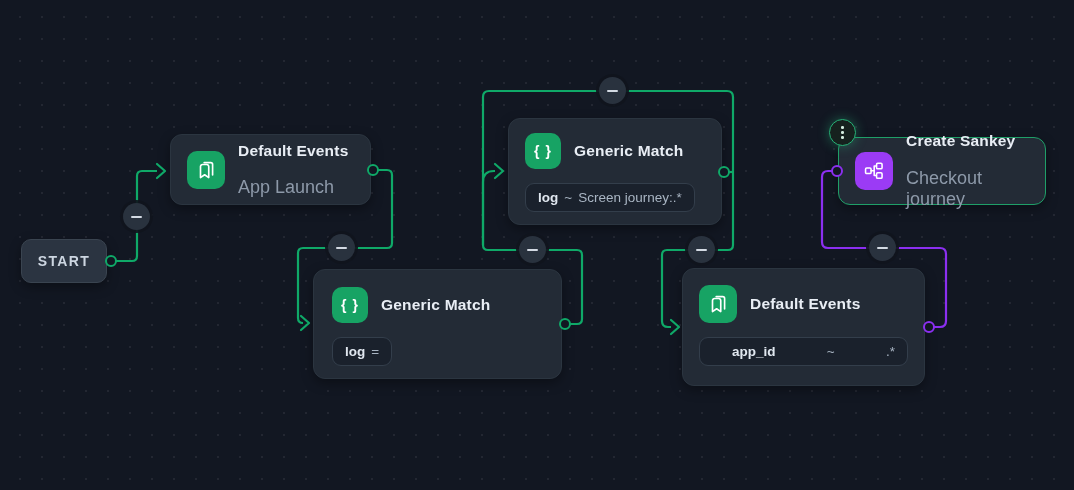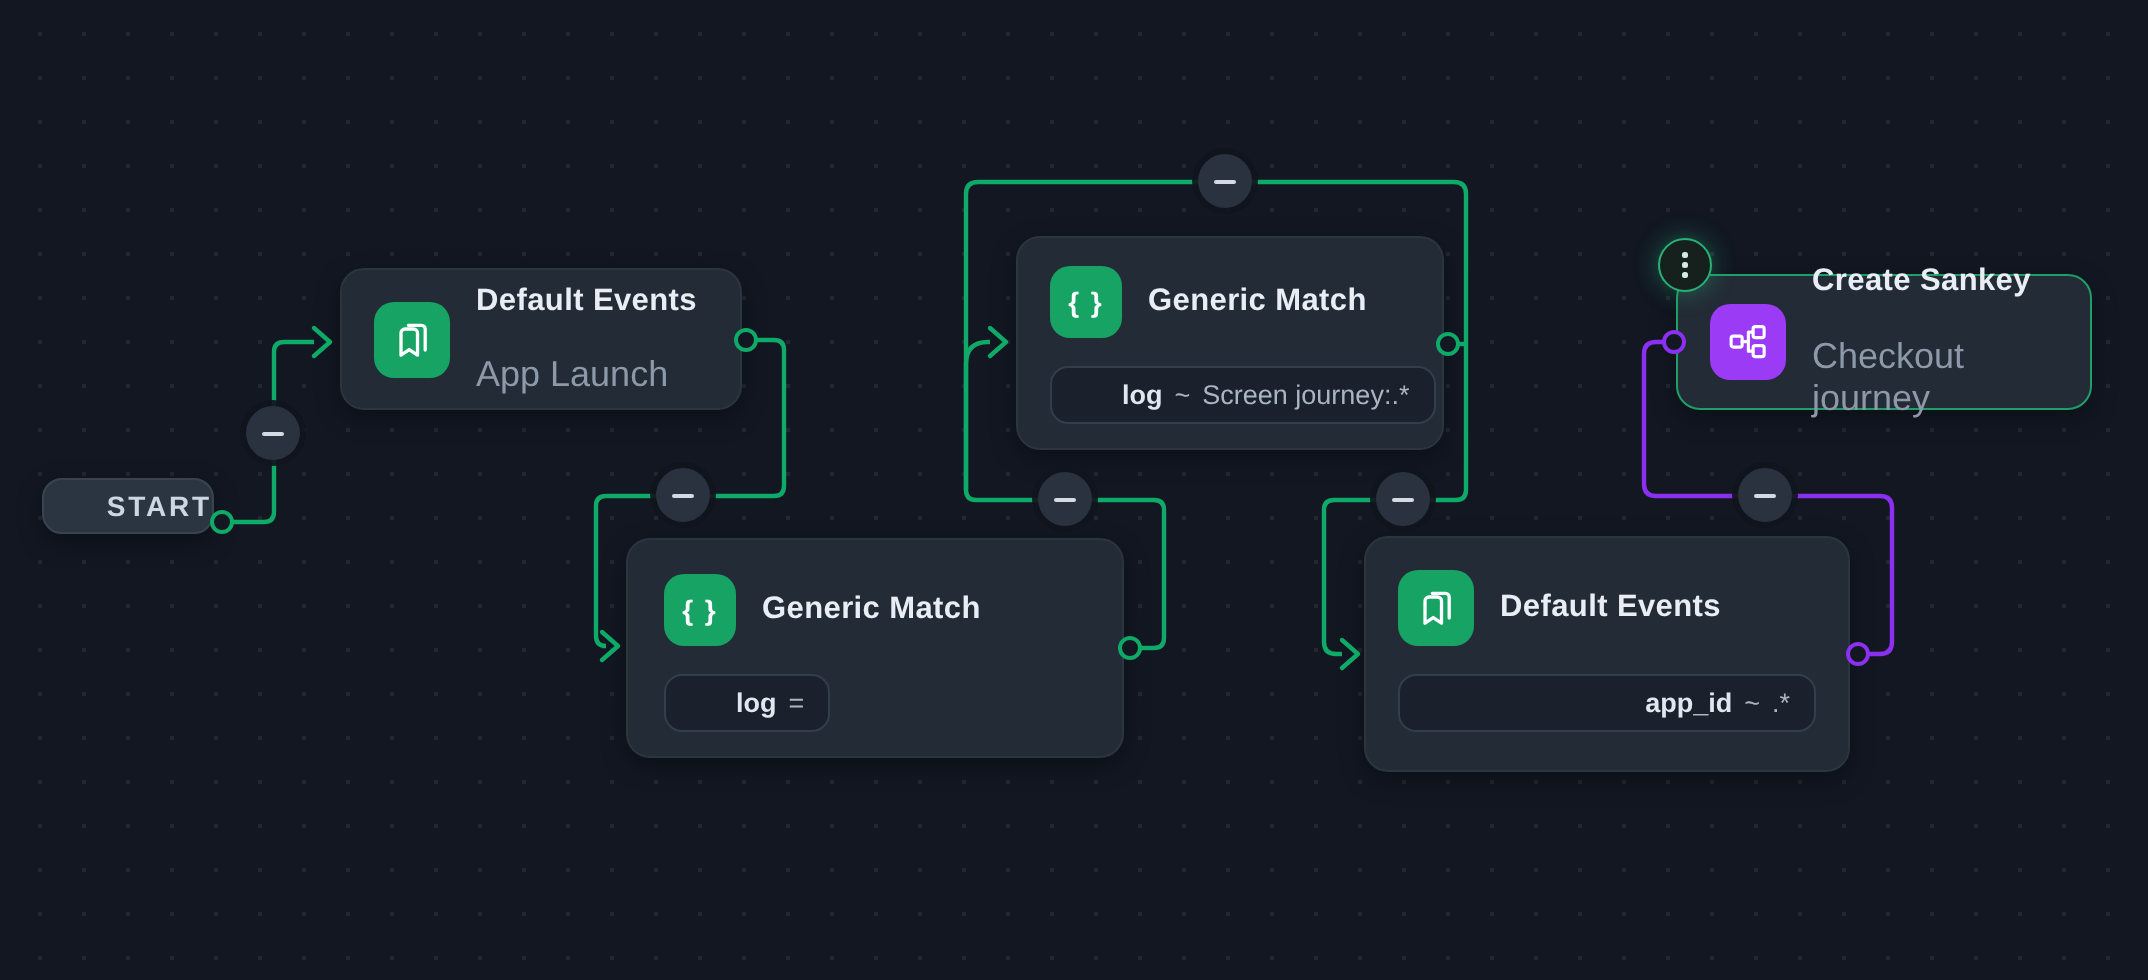--- a/index.html
+++ b/index.html
@@ -31,25 +31,25 @@
   .icon-badge.green{background:var(--icon-green,#17a364);}
   .icon-badge.purple{background:var(--icon-purple,#9b3bf5);}
   .braces{color:#fff;font-weight:700;font-size:14px;letter-spacing:1px;}
   .title{font-size:15.5px;font-weight:600;color:#e9eef5;letter-spacing:.2px;line-height:1.25;}
   .subtitle{font-size:18px;color:#8d99a9;margin-top:17px;line-height:1.2;}
   .pill{
     margin-top:14px;background:#1a212c;border:1px solid #333e4b;border-radius:9px;
     padding:6px 12px;font-size:13.5px;color:#a9b5c3;display:flex;gap:6px;align-items:center;
     width:max-content;white-space:nowrap;
   }
-  .pill b{color:#e0e7ef;font-weight:700;margin-left:23px;}
-  .pill.stretch{width:auto;align-self:stretch;justify-content:flex-end;padding-left:32px;}
-
-  #node-start{left:21px;top:239px;width:86px;height:28px;border-radius:10px;
-    background:#2b3441;border-color:#3a4450;align-items:flex-end;}
+  .pill b{color:#e0e7ef;font-weight:700;}
+  .pill.stretch{width:auto;align-self:stretch;justify-content:space-between;padding-left:32px;}
+
+  #node-start{left:21px;top:239px;width:86px;height:44px;border-radius:10px;
+    background:#2b3441;border-color:#3a4450;align-items:center;}
   #node-start .start-label{font-size:14px;font-weight:700;letter-spacing:1.4px;color:#cdd6e1;}
 
   #node-de1{left:170px;top:134px;width:201px;height:71px;padding:0 16px;}
   #node-gm2{left:313px;top:269px;width:249px;height:110px;padding:17px 18px 0;justify-content:flex-start;}
   #node-gm1{left:508px;top:118px;width:214px;height:107px;padding:14px 16px 0;justify-content:flex-start;}
   #node-de2{left:682px;top:268px;width:243px;height:118px;padding:16px 16px 0;justify-content:flex-start;}
   #node-sankey{left:838px;top:137px;width:208px;height:68px;padding:0 16px;border:1px solid #1f9f68;}
 
   .handle{
     position:absolute;z-index:4;width:27px;height:27px;border-radius:50%;

